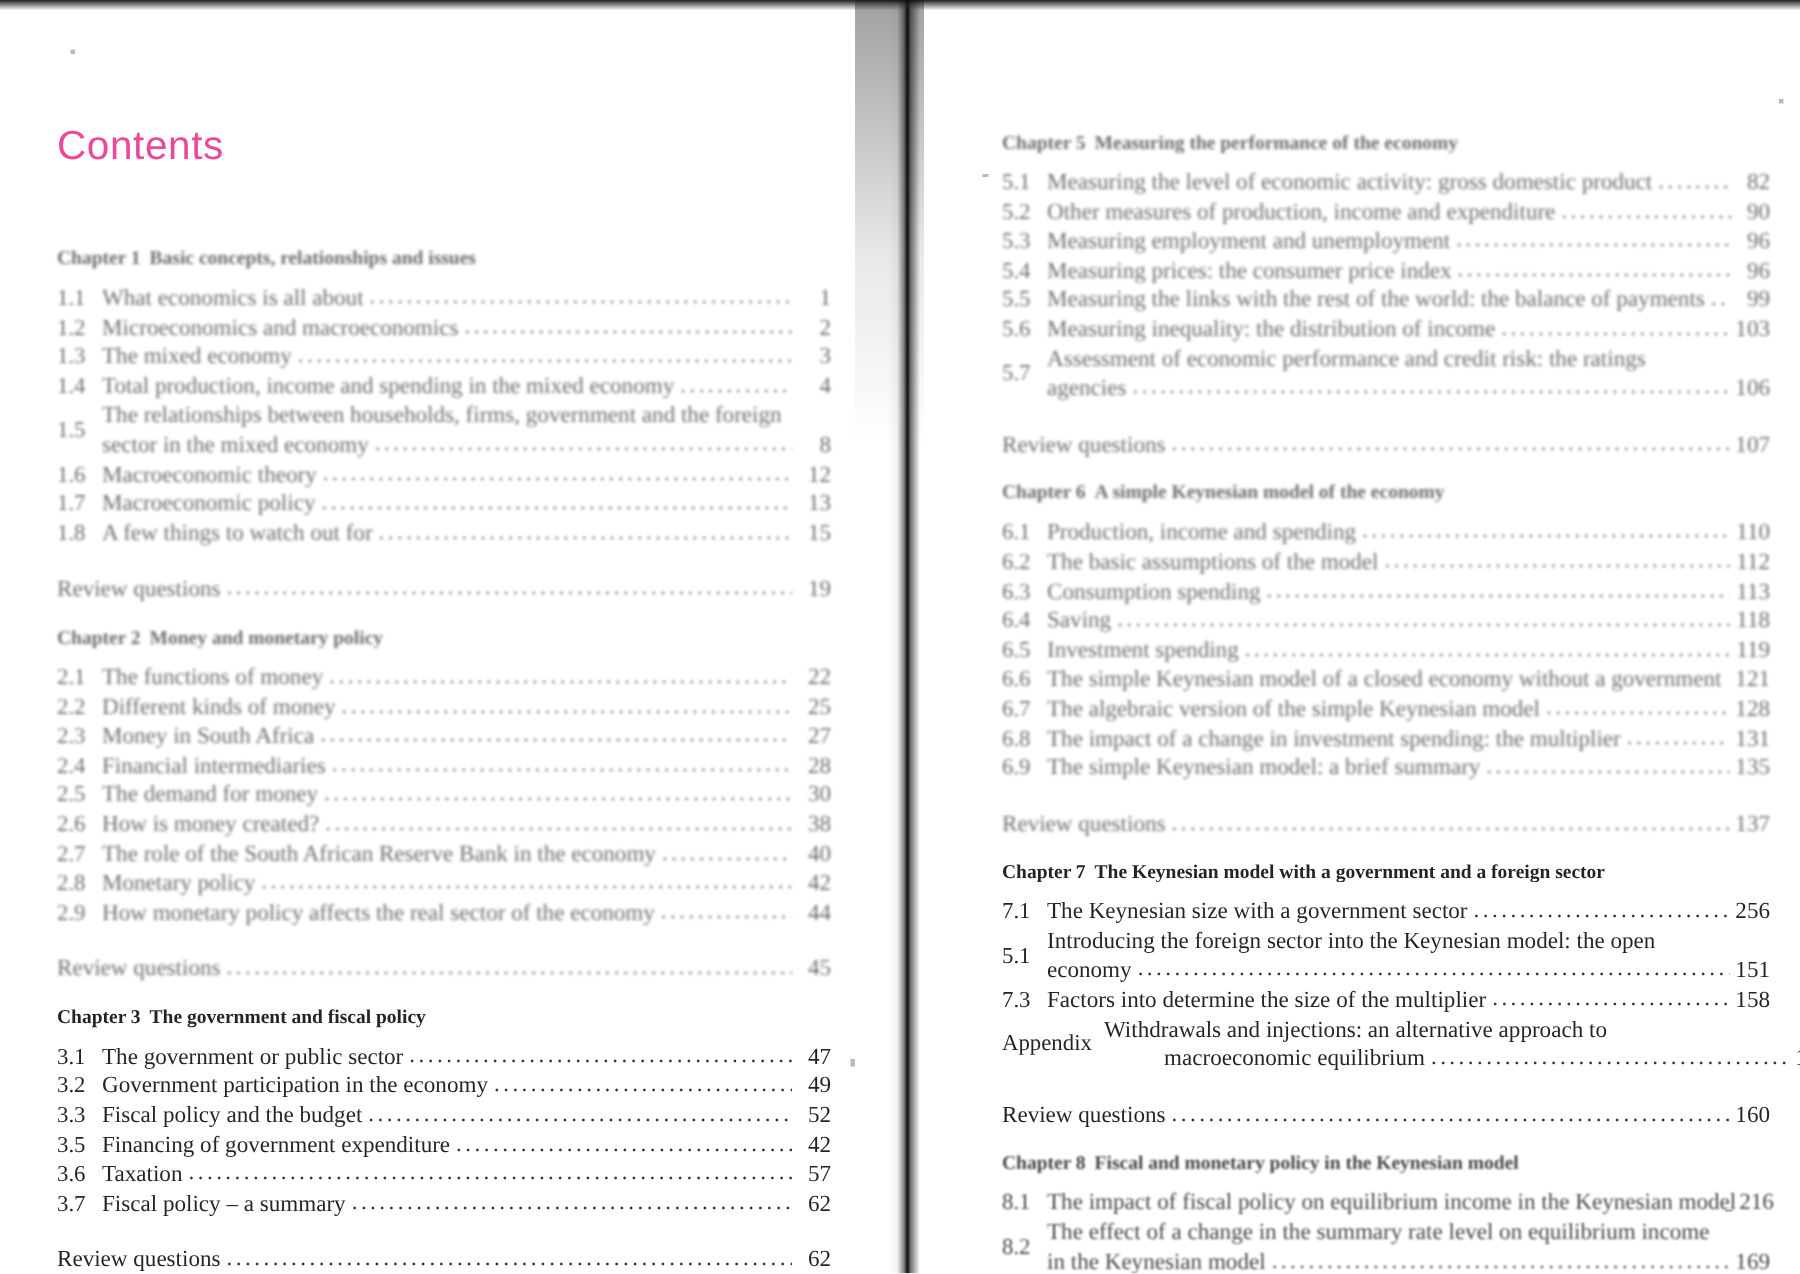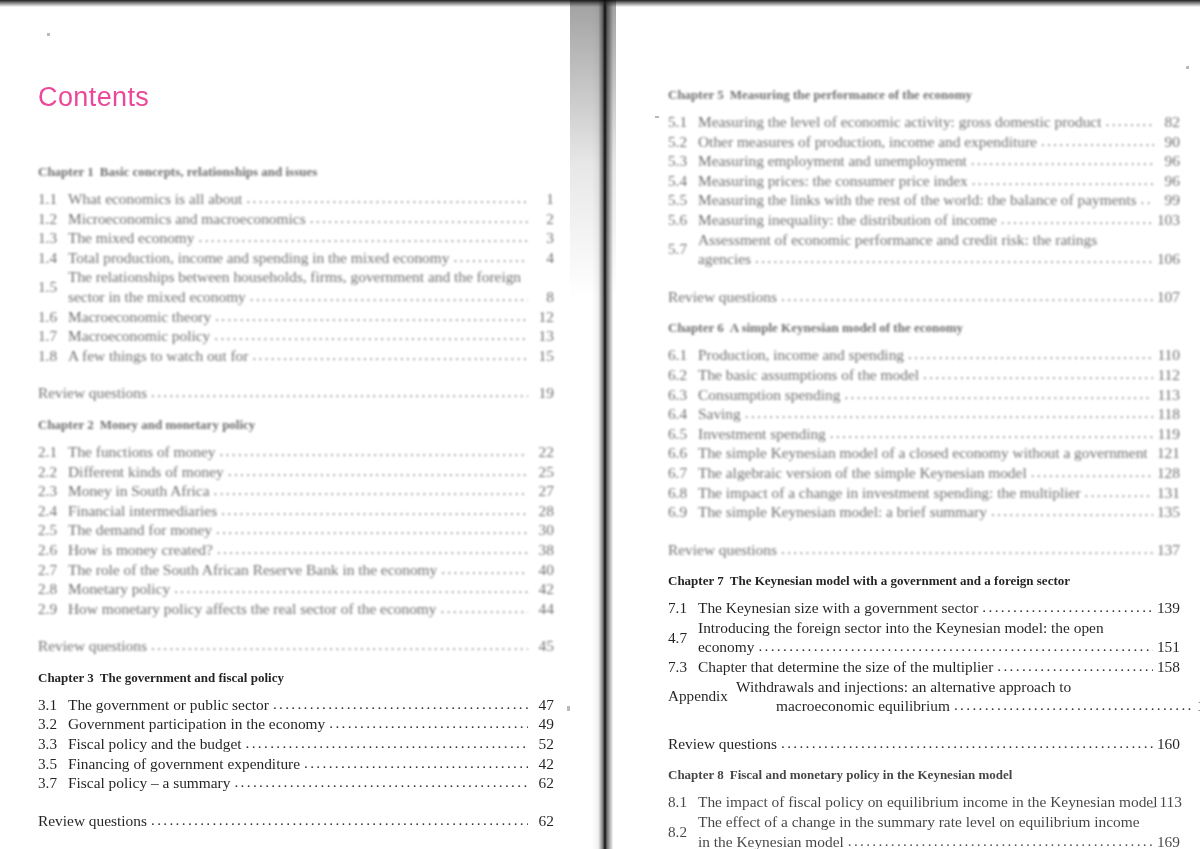--- a/index.html
+++ b/index.html
@@ -398,20 +398,30 @@
             <span class="entry-num">3.5</span>
             <div class="entry-body">
               <div class="entry-line">
                 <span class="entry-title">Financing of government expenditure</span>
                 <span class="leader"></span>
                 <span class="entry-page">42</span>
               </div>
             </div>
           </div>
           <div class="entry f2">
+            <span class="entry-num">3.6</span>
+            <div class="entry-body">
+              <div class="entry-line">
+                <span class="entry-title">Taxation</span>
+                <span class="leader"></span>
+                <span class="entry-page">57</span>
+              </div>
+            </div>
+          </div>
+          <div class="entry f2">
             <span class="entry-num">3.7</span>
             <div class="entry-body">
               <div class="entry-line">
                 <span class="entry-title">Fiscal policy – a summary</span>
                 <span class="leader"></span>
                 <span class="entry-page">62</span>
               </div>
             </div>
           </div>
           <div class="review f2">
@@ -605,42 +615,42 @@
           </div>
         </div>
         <div class="chapter-block">
           <div class="chapter-heading f2"><span class="ch-label">Chapter 7</span><span>The Keynesian model with a government and a foreign sector</span></div>
           <div class="entry f2">
             <span class="entry-num">7.1</span>
             <div class="entry-body">
               <div class="entry-line">
                 <span class="entry-title">The Keynesian size with a government sector</span>
                 <span class="leader"></span>
-                <span class="entry-page">139</span>
-              </div>
-            </div>
-          </div>
-          <div class="entry f2">
-            <span class="entry-num">4.7</span>
+                <span class="entry-page">256</span>
+              </div>
+            </div>
+          </div>
+          <div class="entry f2">
+            <span class="entry-num">5.1</span>
             <div class="entry-body">
               <div class="entry-line">
                 <span class="entry-title">Introducing the foreign sector into the Keynesian model: the open</span>
               </div>
               <div class="entry-line">
                 <span class="entry-title">economy</span>
                 <span class="leader"></span>
                 <span class="entry-page">151</span>
               </div>
             </div>
           </div>
           <div class="entry f2">
             <span class="entry-num">7.3</span>
             <div class="entry-body">
               <div class="entry-line">
-                <span class="entry-title">Chapter that determine the size of the multiplier</span>
+                <span class="entry-title">Factors into determine the size of the multiplier</span>
                 <span class="leader"></span>
                 <span class="entry-page">158</span>
               </div>
             </div>
           </div>
           <div class="entry f2">
             <span class="entry-num wide">Appendix</span>
             <div class="entry-body">
               <div class="entry-line">
                 <span class="entry-title">Withdrawals and injections: an alternative approach to</span>
@@ -659,21 +669,21 @@
           </div>
         </div>
         <div class="chapter-block">
           <div class="chapter-heading f4"><span class="ch-label">Chapter 8</span><span>Fiscal and monetary policy in the Keynesian model</span></div>
           <div class="entry noleader f4">
             <span class="entry-num">8.1</span>
             <div class="entry-body">
               <div class="entry-line">
                 <span class="entry-title">The impact of fiscal policy on equilibrium income in the Keynesian model</span>
                 <span class="gapfill"></span>
-                <span class="entry-page">113</span>
+                <span class="entry-page">216</span>
               </div>
             </div>
           </div>
           <div class="entry f4">
             <span class="entry-num">8.2</span>
             <div class="entry-body">
               <div class="entry-line">
                 <span class="entry-title">The effect of a change in the summary rate level on equilibrium income</span>
               </div>
               <div class="entry-line">

